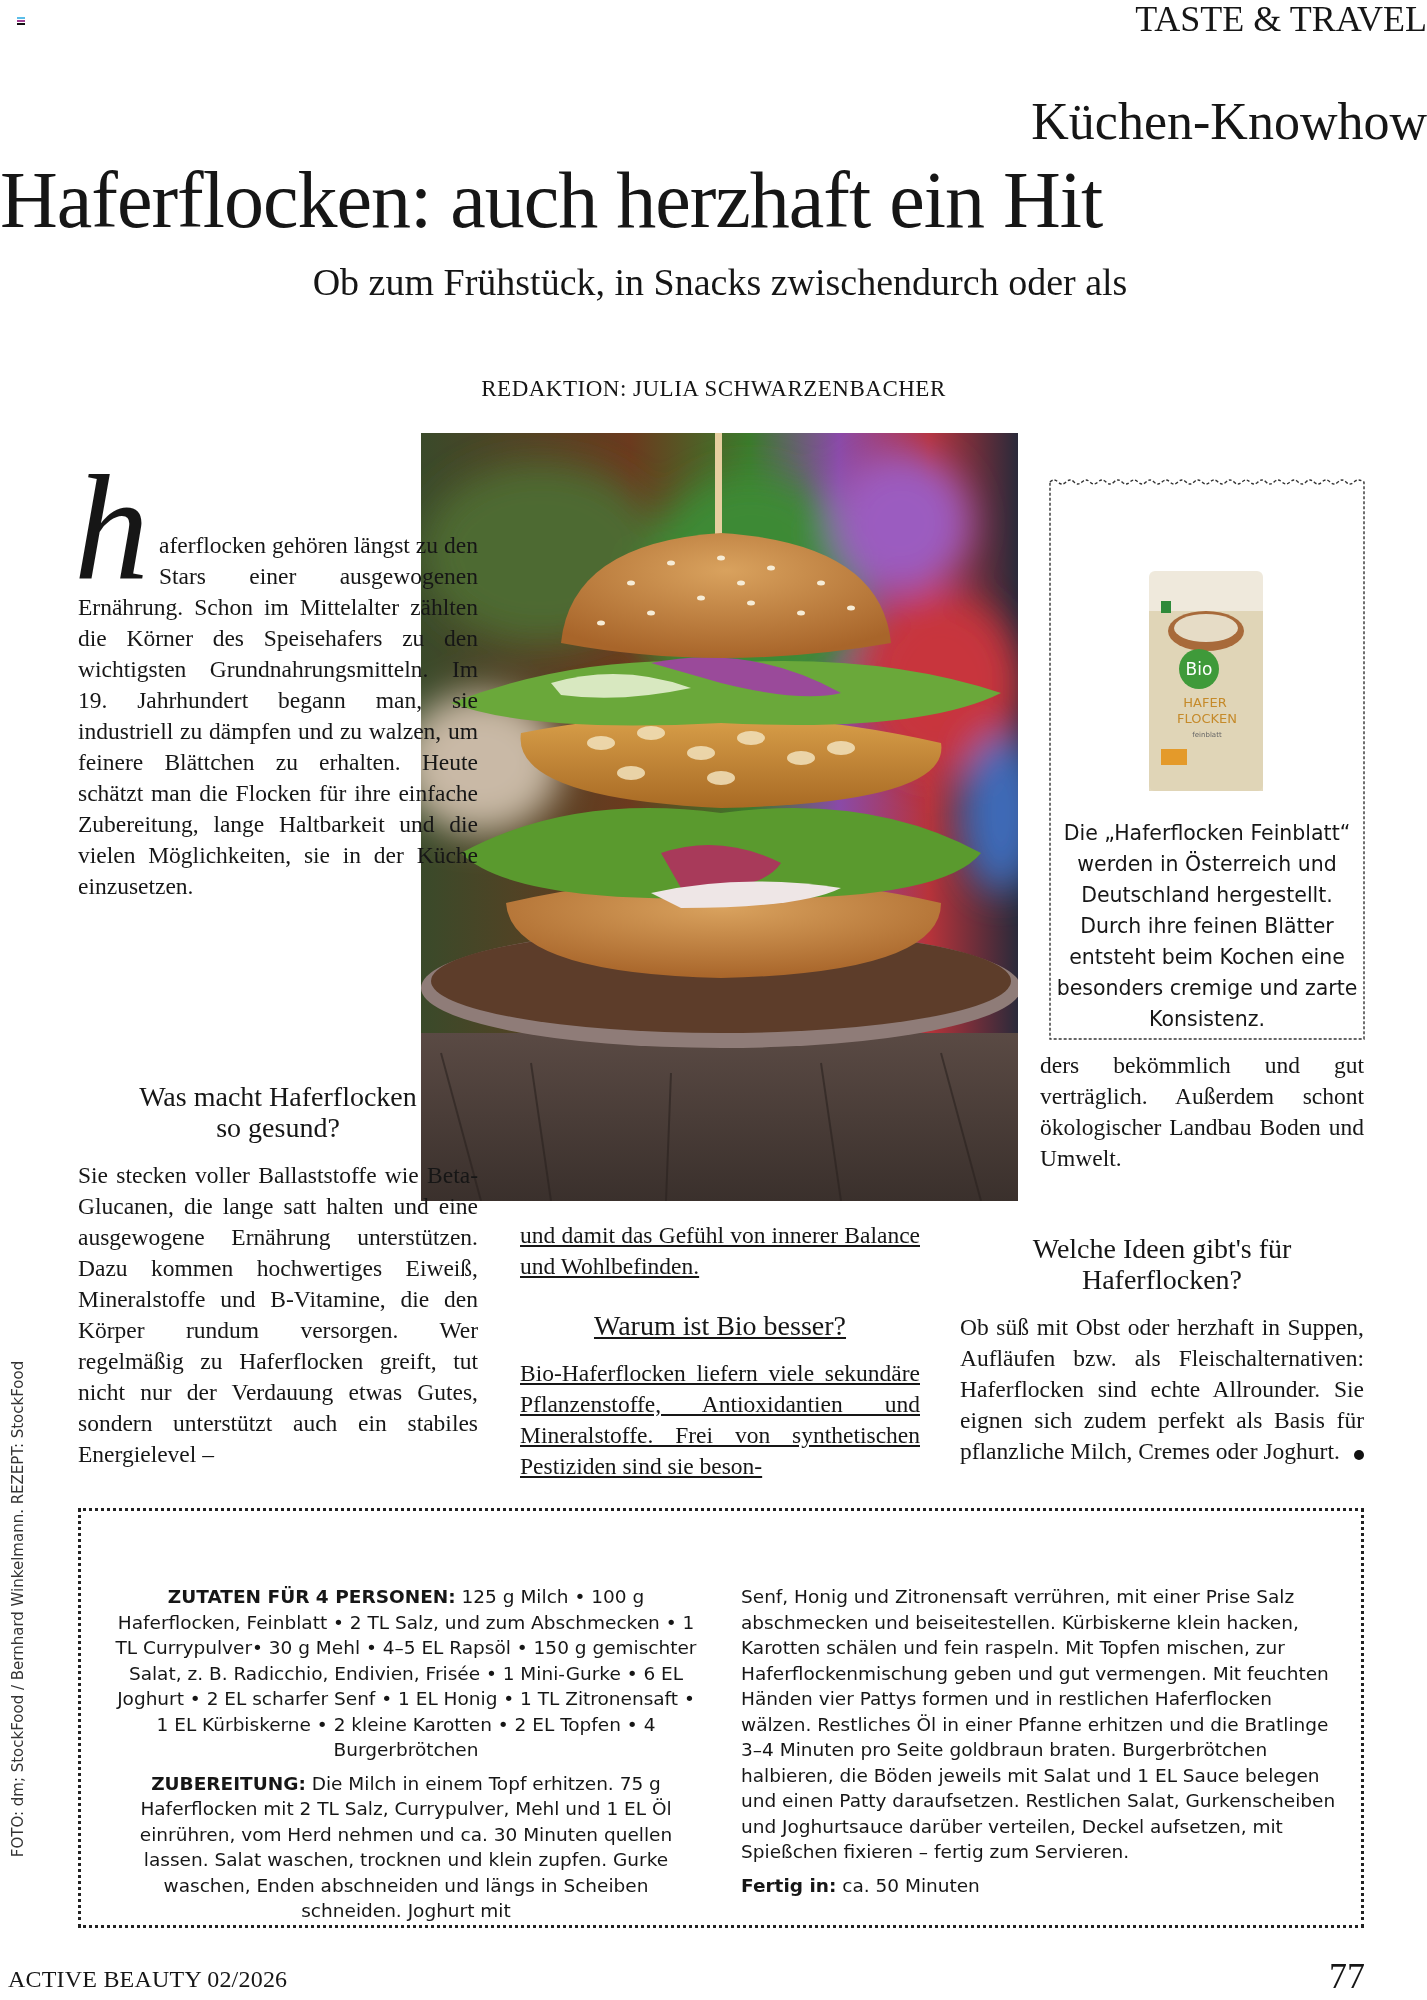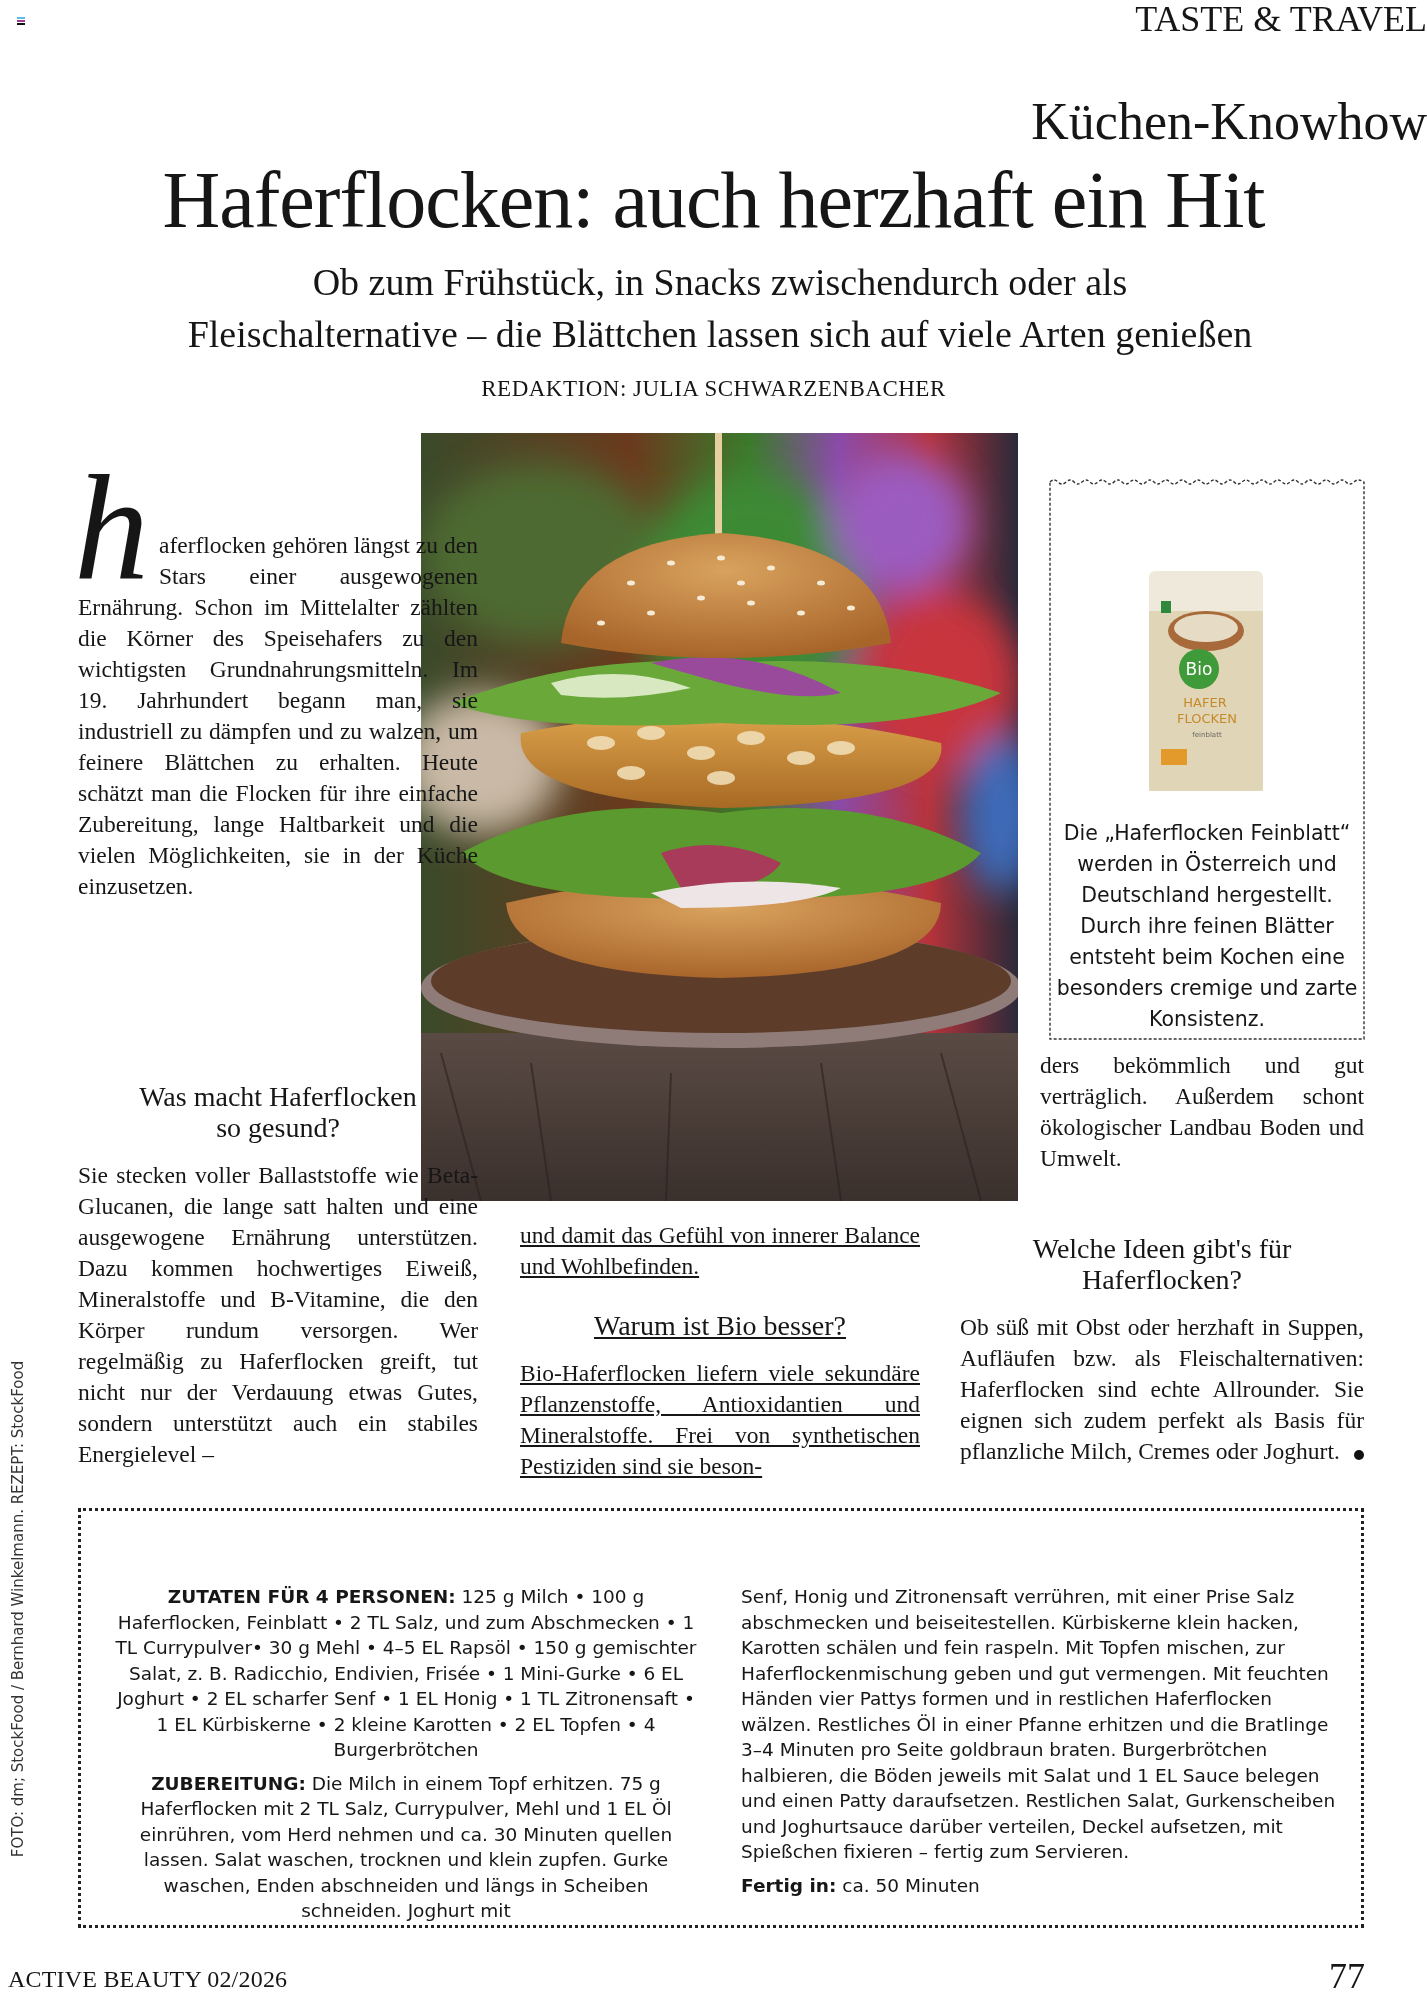--- a/index.html
+++ b/index.html
@@ -7,21 +7,21 @@
   .lserif { font-family: "Liberation Serif", serif; }
   .sans { font-family: "DejaVu Sans", "Liberation Sans", sans-serif; }
   .abs { position: absolute; }
 
   .color-mark { left: 17px; top: 17px; width: 8px; height: 8px; }
   .color-mark span { display: block; height: 2px; margin-bottom: 1px; }
 
   .section-label { right: 0; top: -2px; font-size: 36px; letter-spacing: 0px; white-space: nowrap; }
 
   .kicker { left: 0; width: 1427px; top: 92px; text-align: right; font-size: 52px; font-weight: normal; }
-  .headline { left: 0; width: 1427px; top: 158px; text-align: center; font-size: 80px; letter-spacing: -1px; line-height: 1.05; }
+  .headline { left: 0; width: 1427px; top: 158px; font-size: 80px; letter-spacing: -1px; line-height: 1.05; }
   .subtitle { left: 60px; width: 1320px; top: 256px; text-align: center; font-size: 38px; line-height: 52px; }
   .byline { left: 0; width: 1427px; top: 376px; text-align: center; font-size: 23px; letter-spacing: 0.5px; }
 
   .hero-photo { left: 421px; top: 433px; width: 597px; height: 768px; overflow: hidden; }
 
   .col { font-size: 23.5px; line-height: 31px; text-align: justify; }
   .col p { margin: 0; }
   .col-left { left: 78px; width: 400px; top: 530px; }
   .dropcap { float: left; font-size: 150px; line-height: 110px; font-style: italic; margin: -58px 10px 0 -4px; height: 100px; }
   .h-sub { text-align: center; font-size: 28px; line-height: 31px; font-weight: normal; margin: 17px; }
@@ -60,21 +60,20 @@
   <span style="background:#a03a8f"></span>
   <span style="background:#111"></span>
 </div>
 
 <div class="abs section-label lserif">TASTE &amp; TRAVEL</div>
 
 <h2 class="abs kicker lserif" style="margin:0;font-weight:normal;">Küchen-Knowhow</h2>
 <h1 class="abs headline lserif" style="margin:0;font-weight:normal;">Haferflocken: auch herzhaft ein Hit</h1>
 <div class="abs subtitle lserif">
   <div>Ob zum Frühstück, in Snacks zwischendurch oder als</div>
-  <div>Fleischalternative – die Blättchen lassen sich auf viele Arten genießen</div>
 </div>
 <div class="abs byline lserif">REDAKTION: JULIA SCHWARZENBACHER</div>
 
 <div class="abs hero-photo" aria-label="Veggie-Burger mit Haferflocken-Patty, Salat und Radicchio auf Holztisch">
   <svg width="597" height="768" viewBox="0 0 597 768" xmlns="http://www.w3.org/2000/svg">
     <defs>
       <linearGradient id="bg" x1="0" y1="0" x2="1" y2="0">
         <stop offset="0" stop-color="#3a4a2a"></stop>
         <stop offset="0.35" stop-color="#6b3a1e"></stop>
         <stop offset="0.55" stop-color="#3c7a2c"></stop>

